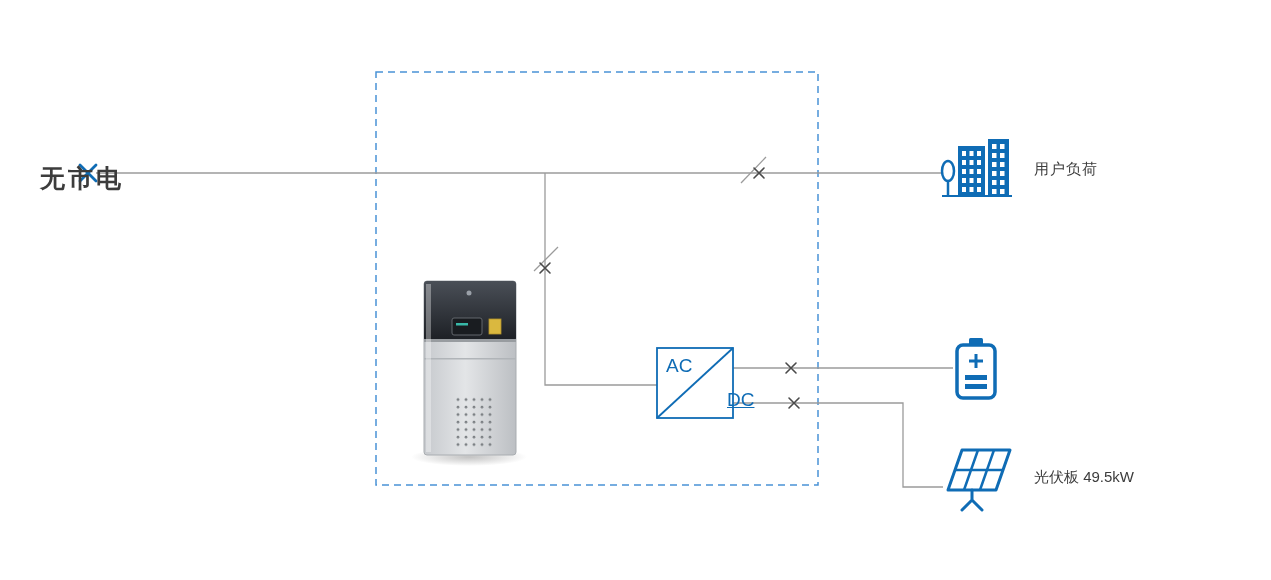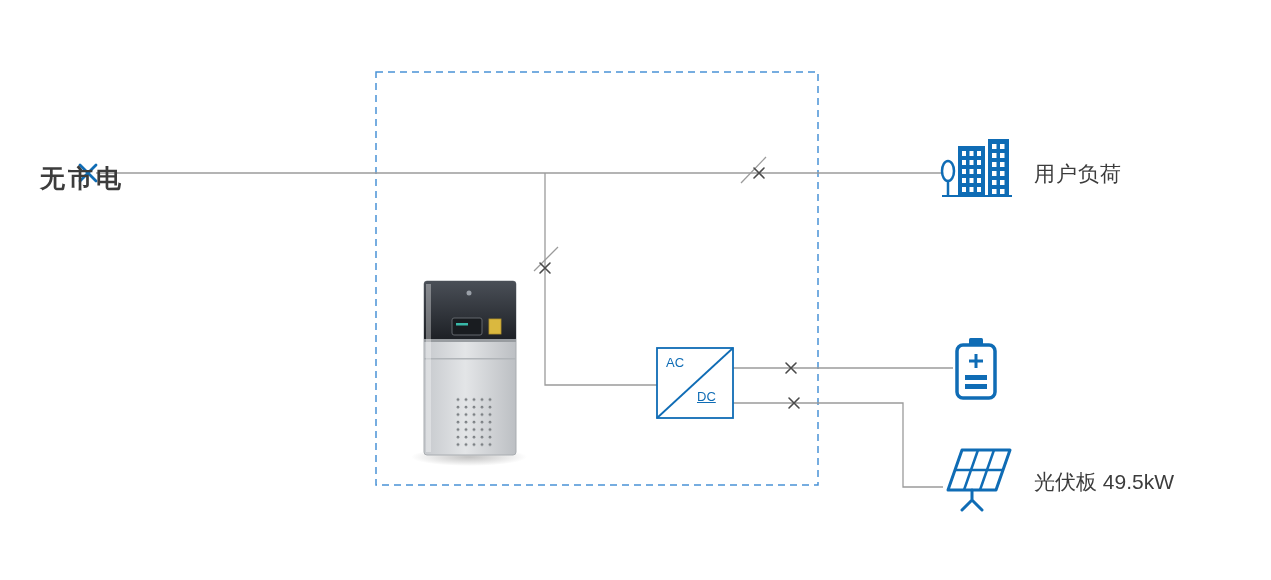--- a/index.html
+++ b/index.html
@@ -7,38 +7,38 @@
     position:relative;
     width:1271px;height:580px;
     background:var(--background,#fff);
     overflow:hidden;
     font-family:"Liberation Sans","DejaVu Sans",sans-serif;
   }
   .diagram-svg{position:absolute;left:0;top:0;}
   .label{
     position:absolute;
     color:var(--text-dark,#3c3c3c);
-    font-size:21px;
+    font-size:15px;
     white-space:nowrap;
     z-index:2;
   }
   #lbl-no-grid{left:40px;top:130px;font-size:25px;letter-spacing:3px;font-weight:700;margin-top:32px;}
   #lbl-machine{left:402px;top:499px;letter-spacing:2px;}
   #lbl-user-load{left:1034px;top:160px;letter-spacing:1px;}
   #lbl-battery{left:1034px;top:356px;}
   #lbl-pv{left:1034px;top:468px;}
   .conv-label{
     position:absolute;
     color:var(--accent-blue,#0f6cb5);
-    font-size:13px;
+    font-size:19px;
     font-weight:500;
     z-index:2;
   }
   #lbl-ac{left:666px;top:355px;}
-  #lbl-dc{left:697px;top:389px;text-decoration:underline;}
+  #lbl-dc{left:727px;top:389px;text-decoration:underline;}
 
   
   .wire{stroke:var(--line-gray,#9b9b9b);stroke-width:1.3;fill:none;}
   .xmark{stroke:var(--xmark-dark,#4a4a4a);stroke-width:1.6;fill:none;stroke-linecap:round;}
   .xmark-blue{stroke:var(--accent-blue,#0f6cb5);stroke-width:2.8;fill:none;stroke-linecap:round;}
   .dashed-box{stroke:var(--dashed-blue,#4a93d6);stroke-width:1.5;fill:none;stroke-dasharray:7 5;}
   .conv-box{stroke:var(--accent-blue,#0f6cb5);stroke-width:1.8;fill:#ffffff;}
   .conv-line{stroke:var(--accent-blue,#0f6cb5);stroke-width:1.8;}
   .icon-fill{fill:var(--accent-blue,#0f6cb5);}
   .icon-stroke{stroke:var(--accent-blue,#0f6cb5);fill:none;}

